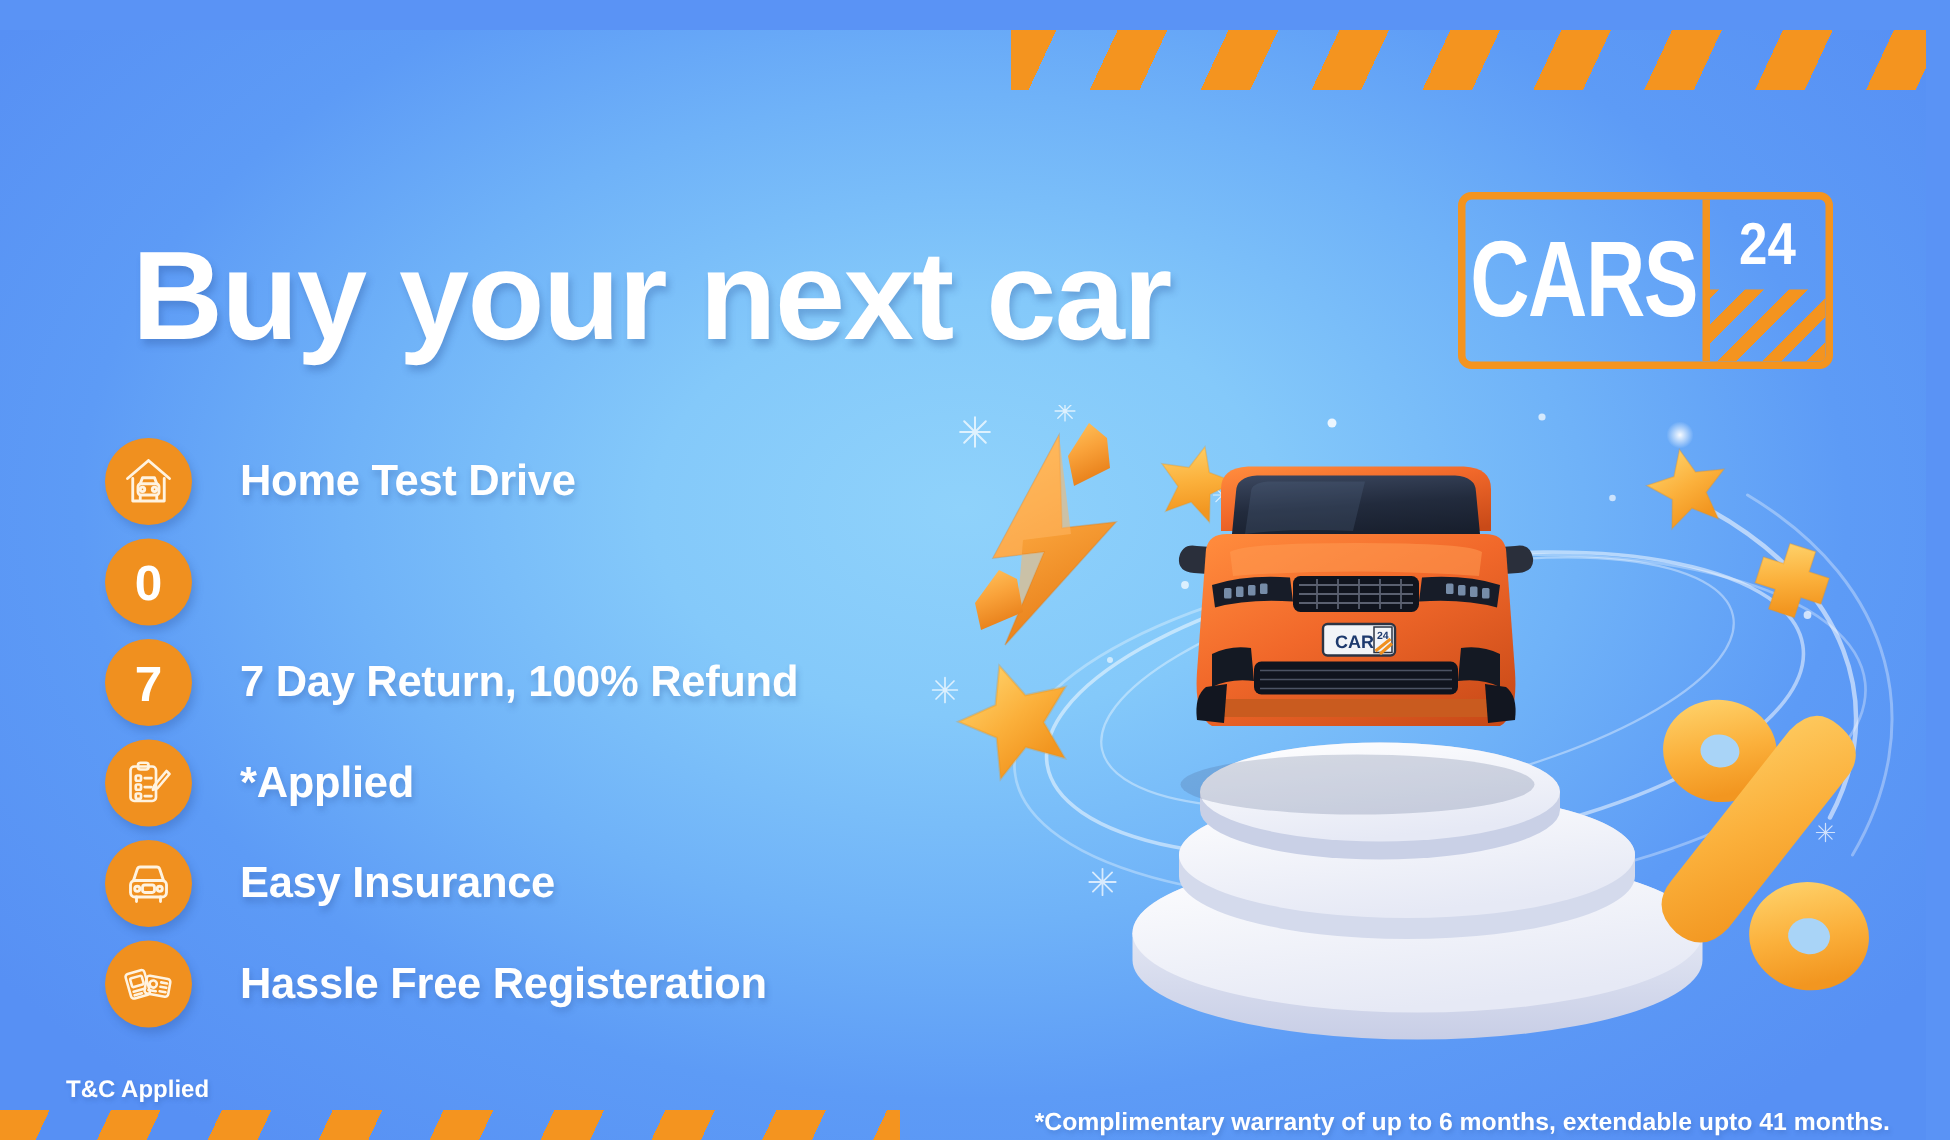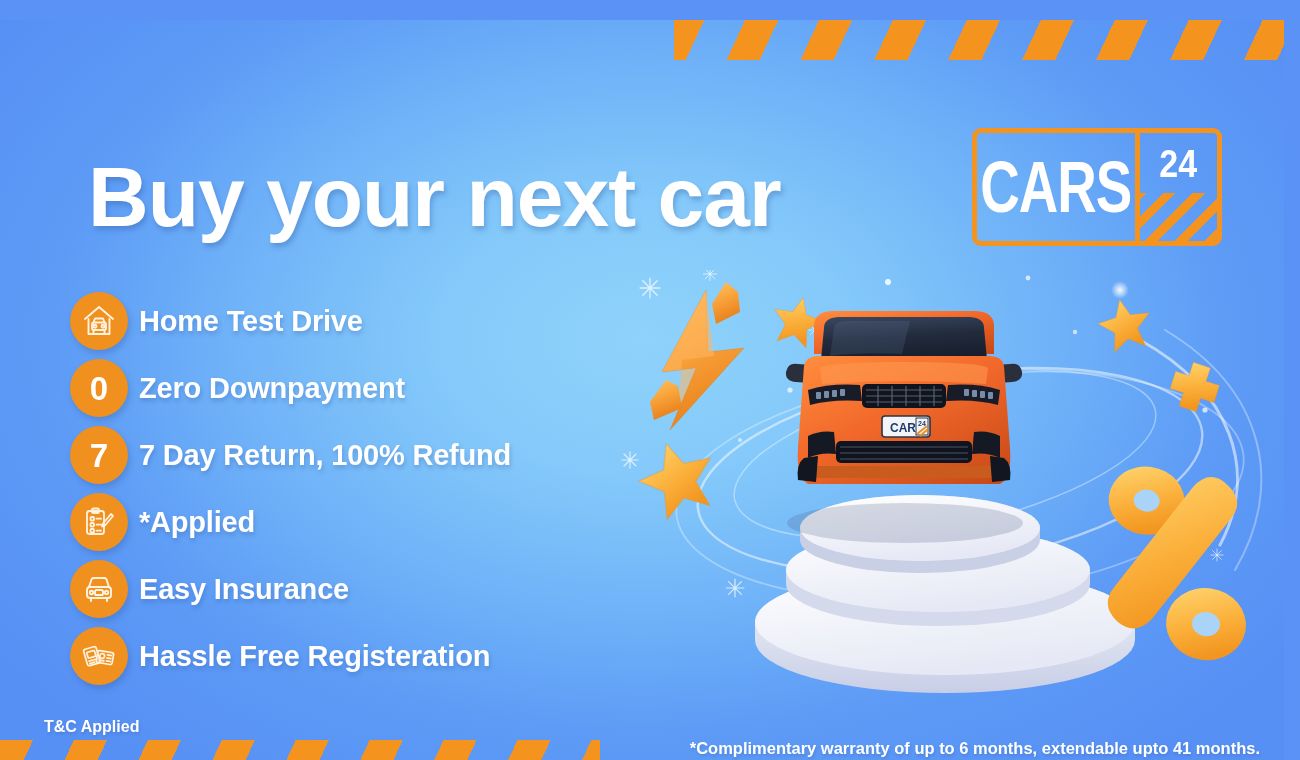--- a/index.html
+++ b/index.html
@@ -85,21 +85,21 @@
   }
 
   
   #features {
     position:absolute;
     left:70px; top:272px;
     display:flex; flex-direction:column;
     gap:9px;
   }
   .feature {
-    display:flex; align-items:center; gap:11px;
+    display:flex; align-items:center; gap:32px;
     height:58px;
     text-align:right;
   }
   .feat-badge {
     flex:0 0 58px; width:58px; height:58px;
     border-radius:50%;
     background:#f0901f;
     display:flex; align-items:center; justify-content:center;
     box-shadow:2px 4px 6px rgba(40,80,150,.28);
   }
@@ -345,21 +345,20 @@
           <circle cx="13" cy="22.2" r="1.5"></circle>
           <circle cx="21" cy="22.2" r="1.5"></circle>
           <path d="M11.5 27 V29 M22.5 27 V29"></path>
         </svg>
       </div>
       <span class="feat-label">Home Test Drive</span>
     </div>
 
     <div class="feature">
       <div class="feat-badge num">0</div>
-      <span class="feat-label">Zero Downpayment</span>
     </div>
 
     <div class="feature">
       <div class="feat-badge num">7</div>
       <span class="feat-label">7 Day Return, 100% Refund</span>
     </div>
 
     <div class="feature">
       <div class="feat-badge">
         <svg width="34" height="34" viewBox="0 0 34 34" fill="none" stroke="#FFF3E0" stroke-width="1.8" stroke-linecap="round" stroke-linejoin="round">

